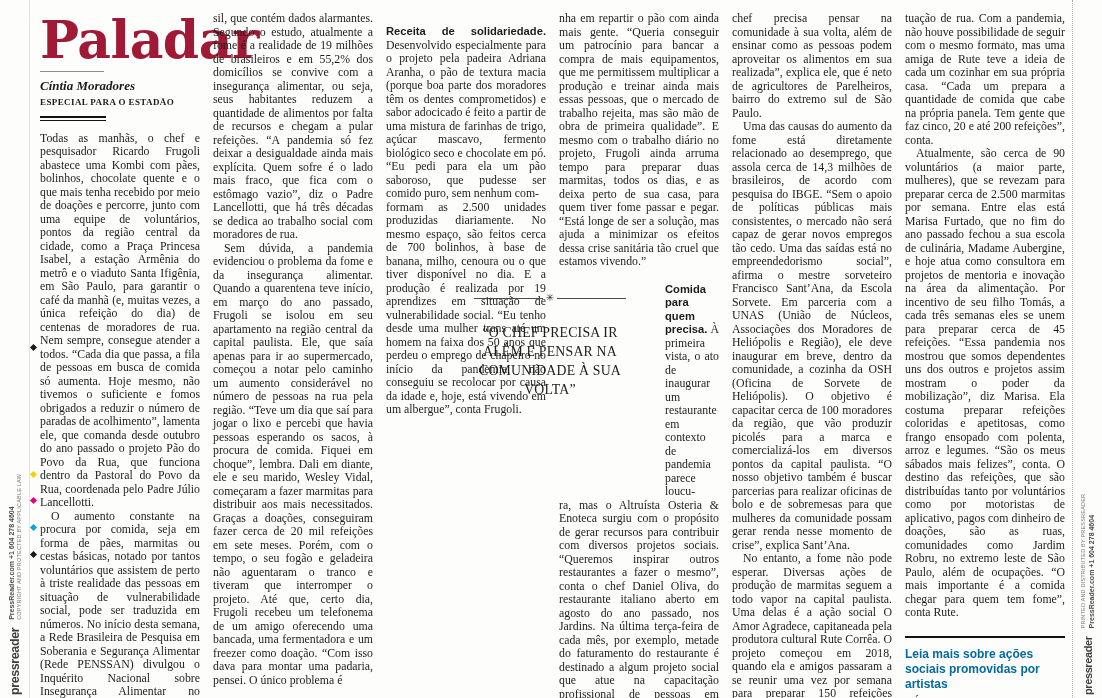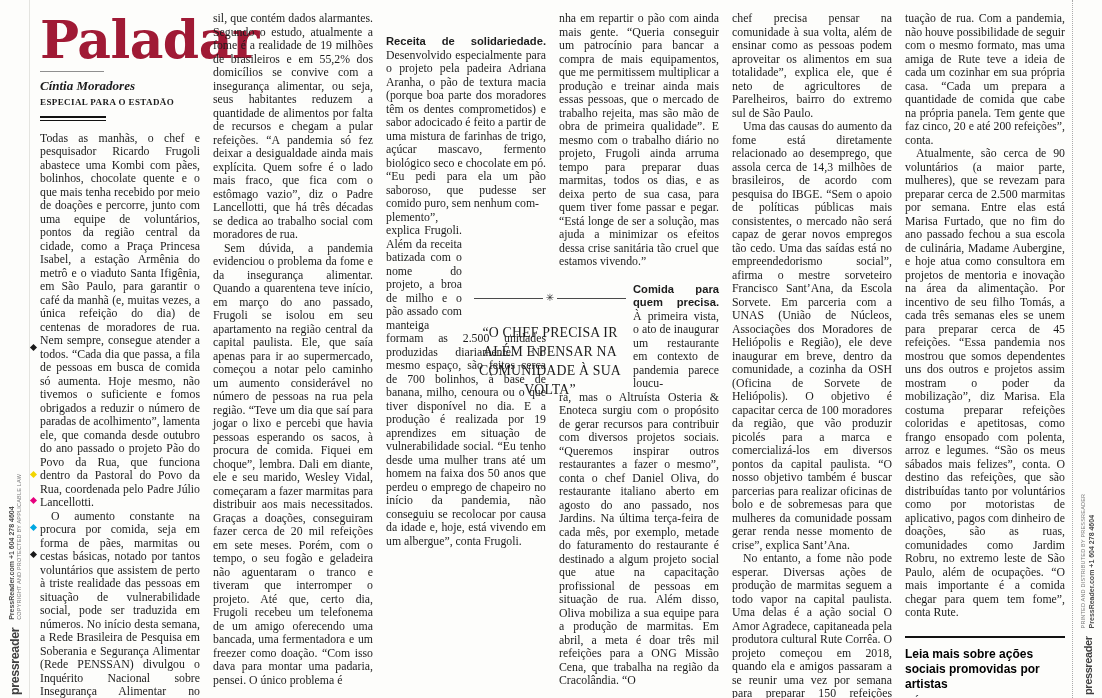--- a/index.html
+++ b/index.html
@@ -7,43 +7,43 @@
     position:relative; width:1102px; height:698px; margin:0 auto;
     background:#fdfdfb; overflow:hidden;
     font-family:"Liberation Serif","DejaVu Serif",serif; color:#1c1c1c;
   }
 
   
   .content { position:absolute; left:40px; top:12px; width:1026px; display:flex; gap:13px; }
   .col { flex:0 0 160px; width:160px; font-size:11.8px; line-height:13.5px; text-align:justify; }
   .para, .seg { margin:0; }
   .para.indent { text-indent:11px; }
-  .section { margin-top:23px; }
+  .section { margin-top:13px; }
   .lead { font-family:"Liberation Sans",sans-serif; font-weight:bold; font-size:11.2px; }
   .wrap-right { margin-right:84px; }
-  .wrap-left  { margin-left:74px; margin-top:14px; }
+  .wrap-left  { margin-left:106px; margin-top:14px; }
 
   
   .m-title { margin:8px 0 0; font-family:"DejaVu Serif","Liberation Serif",serif;
              font-weight:bold; font-size:52px; line-height:40px; letter-spacing:-0.5px; color:#a01a35; }
   .rule-thin { width:64px; border-top:1px solid #8f8f8f; margin:11px 0 7px; }
   .m-byline { font-weight:bold; font-style:italic; font-size:13px; line-height:14px; }
   .m-role { font-size:9px; letter-spacing:0.4px; margin-top:3px;font-weight:bold; }
   .rule-double { width:66px; height:2px; border-top:2.5px solid #121212; border-bottom:1px solid #121212; margin:6px 0 11px; }
 
   
   .pull-quote { position:absolute; left:474px; top:293px; width:152px; text-align:center; }
   .pq-divider { display:flex; align-items:center; margin-bottom:15px; color:#333; }
   .pq-divider::before, .pq-divider::after { content:""; flex:1; border-top:1.3px solid #4a4a4a; }
   .pq-orn { font-size:10px; padding:0 3px; line-height:10px; }
   .pq-text { font-size:13.8px; line-height:19px; letter-spacing:0.2px;margin-top:20px; }
 
   
   .read-more { margin-top:16px; border-top:2.5px solid #121212; padding-top:9px; text-align:left; }
-  .rm-title { font-family:"Liberation Sans",sans-serif; font-weight:bold; font-size:12px; line-height:15px; color:#000000; }
+  .rm-title { font-family:"Liberation Sans",sans-serif; font-weight:bold; font-size:12px; line-height:15px; color:#0369a1; }
   .rm-pages { display:block; font-size:12.5px; margin-top:4px; padding-bottom:3px;
               border-bottom:2px solid #3a55a4; color:#20242c; text-decoration:none; }
 
   
   .pmark { position:absolute; width:5px; height:5px; transform:rotate(45deg); }
   .pmark.k1 { left:31px; top:345px; background:#1a1a1a; }
   .pmark.y  { left:31px; top:472px; background:#f2d500; }
   .pmark.m  { left:31px; top:498px; background:#e6007e; }
   .pmark.c  { left:31px; top:525px; background:#00a7e1; }
   .pmark.k2 { left:31px; top:552px; background:#1a1a1a; }
@@ -99,32 +99,31 @@
       <p class="para indent">O aumento constante na procura por comida, seja em forma de pães, marmitas ou cestas básicas, notado por tantos voluntários que assistem de perto à triste realidade das pessoas em situação de vulnerabilidade social, pode ser traduzida em números. No início desta semana, a Rede Brasileira de Pesquisa em Soberania e Segurança Alimentar (Rede PENSSAN) divulgou o Inquérito Nacional sobre Insegurança Alimentar no Contexto da Pandemia da Covid-19 no Bra-</p>
     </div>
 
     <div class="col">
       <p class="para">sil, que contém dados alarmantes. Segundo o estudo, atualmente a fome é a realidade de 19 milhões de brasileiros e em 55,2% dos domicílios se convive com a insegurança alimentar, ou seja, seus habitantes reduzem a quantidade de alimentos por falta de recursos e chegam a pular refeições. “A pandemia só fez deixar a desigualdade ainda mais explícita. Quem sofre é o lado mais fraco, que fica com o estômago vazio”, diz o Padre Lancellotti, que há três décadas se dedica ao trabalho social com moradores de rua.</p>
       <p class="para indent">Sem dúvida, a pandemia evidenciou o problema da fome e da insegurança alimentar. Quando a quarentena teve início, em março do ano passado, Frugoli se isolou em seu apartamento na região central da capital paulista. Ele, que saía apenas para ir ao supermercado, começou a notar pelo caminho um aumento considerável no número de pessoas na rua pela região. “Teve um dia que saí para jogar o lixo e percebi que havia pessoas esperando os sacos, à procura de comida. Fiquei em choque”, lembra. Dali em diante, ele e seu marido, Wesley Vidal, começaram a fazer marmitas para distribuir aos mais necessitados. Graças a doações, conseguiram fazer cerca de 20 mil refeições em sete meses. Porém, com o tempo, o seu fogão e geladeira não aguentaram o tranco e tiveram que interromper o projeto. Até que, certo dia, Frugoli recebeu um telefonema de um amigo oferecendo uma bancada, uma fermentadora e um freezer como doação. “Com isso dava para montar uma padaria, pensei. O único problema é</p>
     </div>
 
     <div class="col">
       <p class="para section"><span class="lead">Receita de solidariedade.</span><span> Desenvolvido especialmente para o projeto pela padeira Adriana Aranha, o pão de textura macia (porque boa parte dos moradores têm os dentes comprometidos) e sabor adocicado é feito a partir de uma mistura de farinhas de trigo, açúcar mascavo, fermento biológico seco e chocolate em pó. “Eu pedi para ela um pão saboroso, que pudesse ser comido puro, sem nenhum com-</span></p>
-      <div class="seg wrap-right">plemento”, explica Frugoli. Além da receita batizada com o nome do projeto, a broa de milho e o pão assado com manteiga</div>
       <div class="seg">formam as 2.500 unidades produzidas diariamente. No mesmo espaço, são feitos cerca de 700 bolinhos, à base de banana, milho, cenoura ou o que tiver disponível no dia. E a produção é realizada por 19 aprendizes em situação de vulnerabilidade social. “Eu tenho desde uma mulher trans até um homem na faixa dos 50 anos que perdeu o emprego de chapeiro no início da pandemia, não conseguiu se recolocar por causa da idade e, hoje, está vivendo em um albergue”, conta Frugoli.</div>
     </div>
 
     <div class="col">
       <p class="para">nha em repartir o pão com ainda mais gente. “Queria conseguir um patrocínio para bancar a compra de mais equipamentos, que me permitissem multiplicar a produção e treinar ainda mais essas pessoas, que o mercado de trabalho rejeita, mas são mão de obra de primeira qualidade”. E mesmo com o trabalho diário no projeto, Frugoli ainda arruma tempo para preparar duas marmitas, todos os dias, e as deixa perto de sua casa, para quem tiver fome passar e pegar. “Está longe de ser a solução, mas ajuda a minimizar os efeitos dessa crise sanitária tão cruel que estamos vivendo.”</p>
       <div class="seg wrap-left"><span class="lead">Comida para quem precisa.</span><span> À primeira vista, o ato de inaugurar um restaurante em contexto de pandemia parece loucu-</span></div>
       <div class="seg">ra, mas o Altruísta Osteria &amp; Enoteca surgiu com o propósito de gerar recursos para contribuir com diversos projetos sociais. “Queremos inspirar outros restaurantes a fazer o mesmo”, conta o chef Daniel Oliva, do restaurante italiano aberto em agosto do ano passado, nos Jardins. Na última terça-feira de cada mês, por exemplo, metade do faturamento do restaurante é destinado a algum projeto social que atue na capacitação profissional de pessoas em situação de rua. Além disso, Oliva mobiliza a sua equipe para a produção de marmitas. Em abril, a meta é doar três mil refeições para a ONG Missão Cena, que trabalha na região da Cracolândia. “O</div>
     </div>
 
     <div class="col">
-      <p class="para">chef precisa pensar na comunidade à sua volta, além de ensinar como as pessoas podem aproveitar os alimentos em sua totalidade”, explica ele, que é neto de agricultores de Parelheiros, bairro do extremo sul de São Paulo.</p>
+      <p class="para">chef precisa pensar na comunidade à sua volta, além de ensinar como as pessoas podem aproveitar os alimentos em sua realizada”, explica ele, que é neto de agricultores de Parelheiros, bairro do extremo sul de São Paulo.</p>
       <p class="para indent">Uma das causas do aumento da fome está diretamente relacionado ao desemprego, que assola cerca de 14,3 milhões de brasileiros, de acordo com pesquisa do IBGE. “Sem o apoio de políticas públicas mais consistentes, o mercado não será capaz de gerar novos empregos tão cedo. Uma das saídas está no empreendedorismo social”, afirma o mestre sorveteiro Francisco Sant’Ana, da Escola Sorvete. Em parceria com a UNAS (União de Núcleos, Associações dos Moradores de Heliópolis e Região), ele deve inaugurar em breve, dentro da comunidade, a cozinha da OSH (Oficina de Sorvete de Heliópolis). O objetivo é capacitar cerca de 100 moradores da região, que vão produzir picolés para a marca e comercializá-los em diversos pontos da capital paulista. “O nosso objetivo também é buscar parcerias para realizar oficinas de bolo e de sobremesas para que mulheres da comunidade possam gerar renda nesse momento de crise”, explica Sant’Ana.</p>
       <p class="para indent">No entanto, a fome não pode esperar. Diversas ações de produção de marmitas seguem a todo vapor na capital paulista. Uma delas é a ação social O Amor Agradece, capitaneada pela produtora cultural Rute Corrêa. O projeto começou em 2018, quando ela e amigos passaram a se reunir uma vez por semana para preparar 150 refeições destinadas a pessoas em si-</p>
     </div>
 
     <div class="col">
       <p class="para">tuação de rua. Com a pandemia, não houve possibilidade de seguir com o mesmo formato, mas uma amiga de Rute teve a ideia de cada um cozinhar em sua própria casa. “Cada um prepara a quantidade de comida que cabe na própria panela. Tem gente que faz cinco, 20 e até 200 refeições”, conta.</p>
       <p class="para indent">Atualmente, são cerca de 90 voluntários (a maior parte, mulheres), que se revezam para preparar cerca de 2.500 marmitas por semana. Entre elas está Marisa Furtado, que no fim do ano passado fechou a sua escola de culinária, Madame Aubergine, e hoje atua como consultora em projetos de mentoria e inovação na área da alimentação. Por incentivo de seu filho Tomás, a cada três semanas eles se unem para preparar cerca de 45 refeições. “Essa pandemia nos mostrou que somos dependentes uns dos outros e projetos assim mostram o poder da mobilização”, diz Marisa. Ela costuma preparar refeições coloridas e apetitosas, como frango ensopado com polenta, arroz e legumes. “São os meus sábados mais felizes”, conta. O destino das refeições, que são distribuídas tanto por voluntários como por motoristas de aplicativo, pagos com dinheiro de doações, são as ruas, comunidades como Jardim Robru, no extremo leste de São Paulo, além de ocupações. “O mais importante é a comida chegar para quem tem fome”, conta Rute.</p>
       <div class="read-more">
         <div class="rm-title">Leia mais sobre ações sociais promovidas por artistas</div>
         <a class="rm-pages" href="#">PÁGS. H2 e H3</a>

